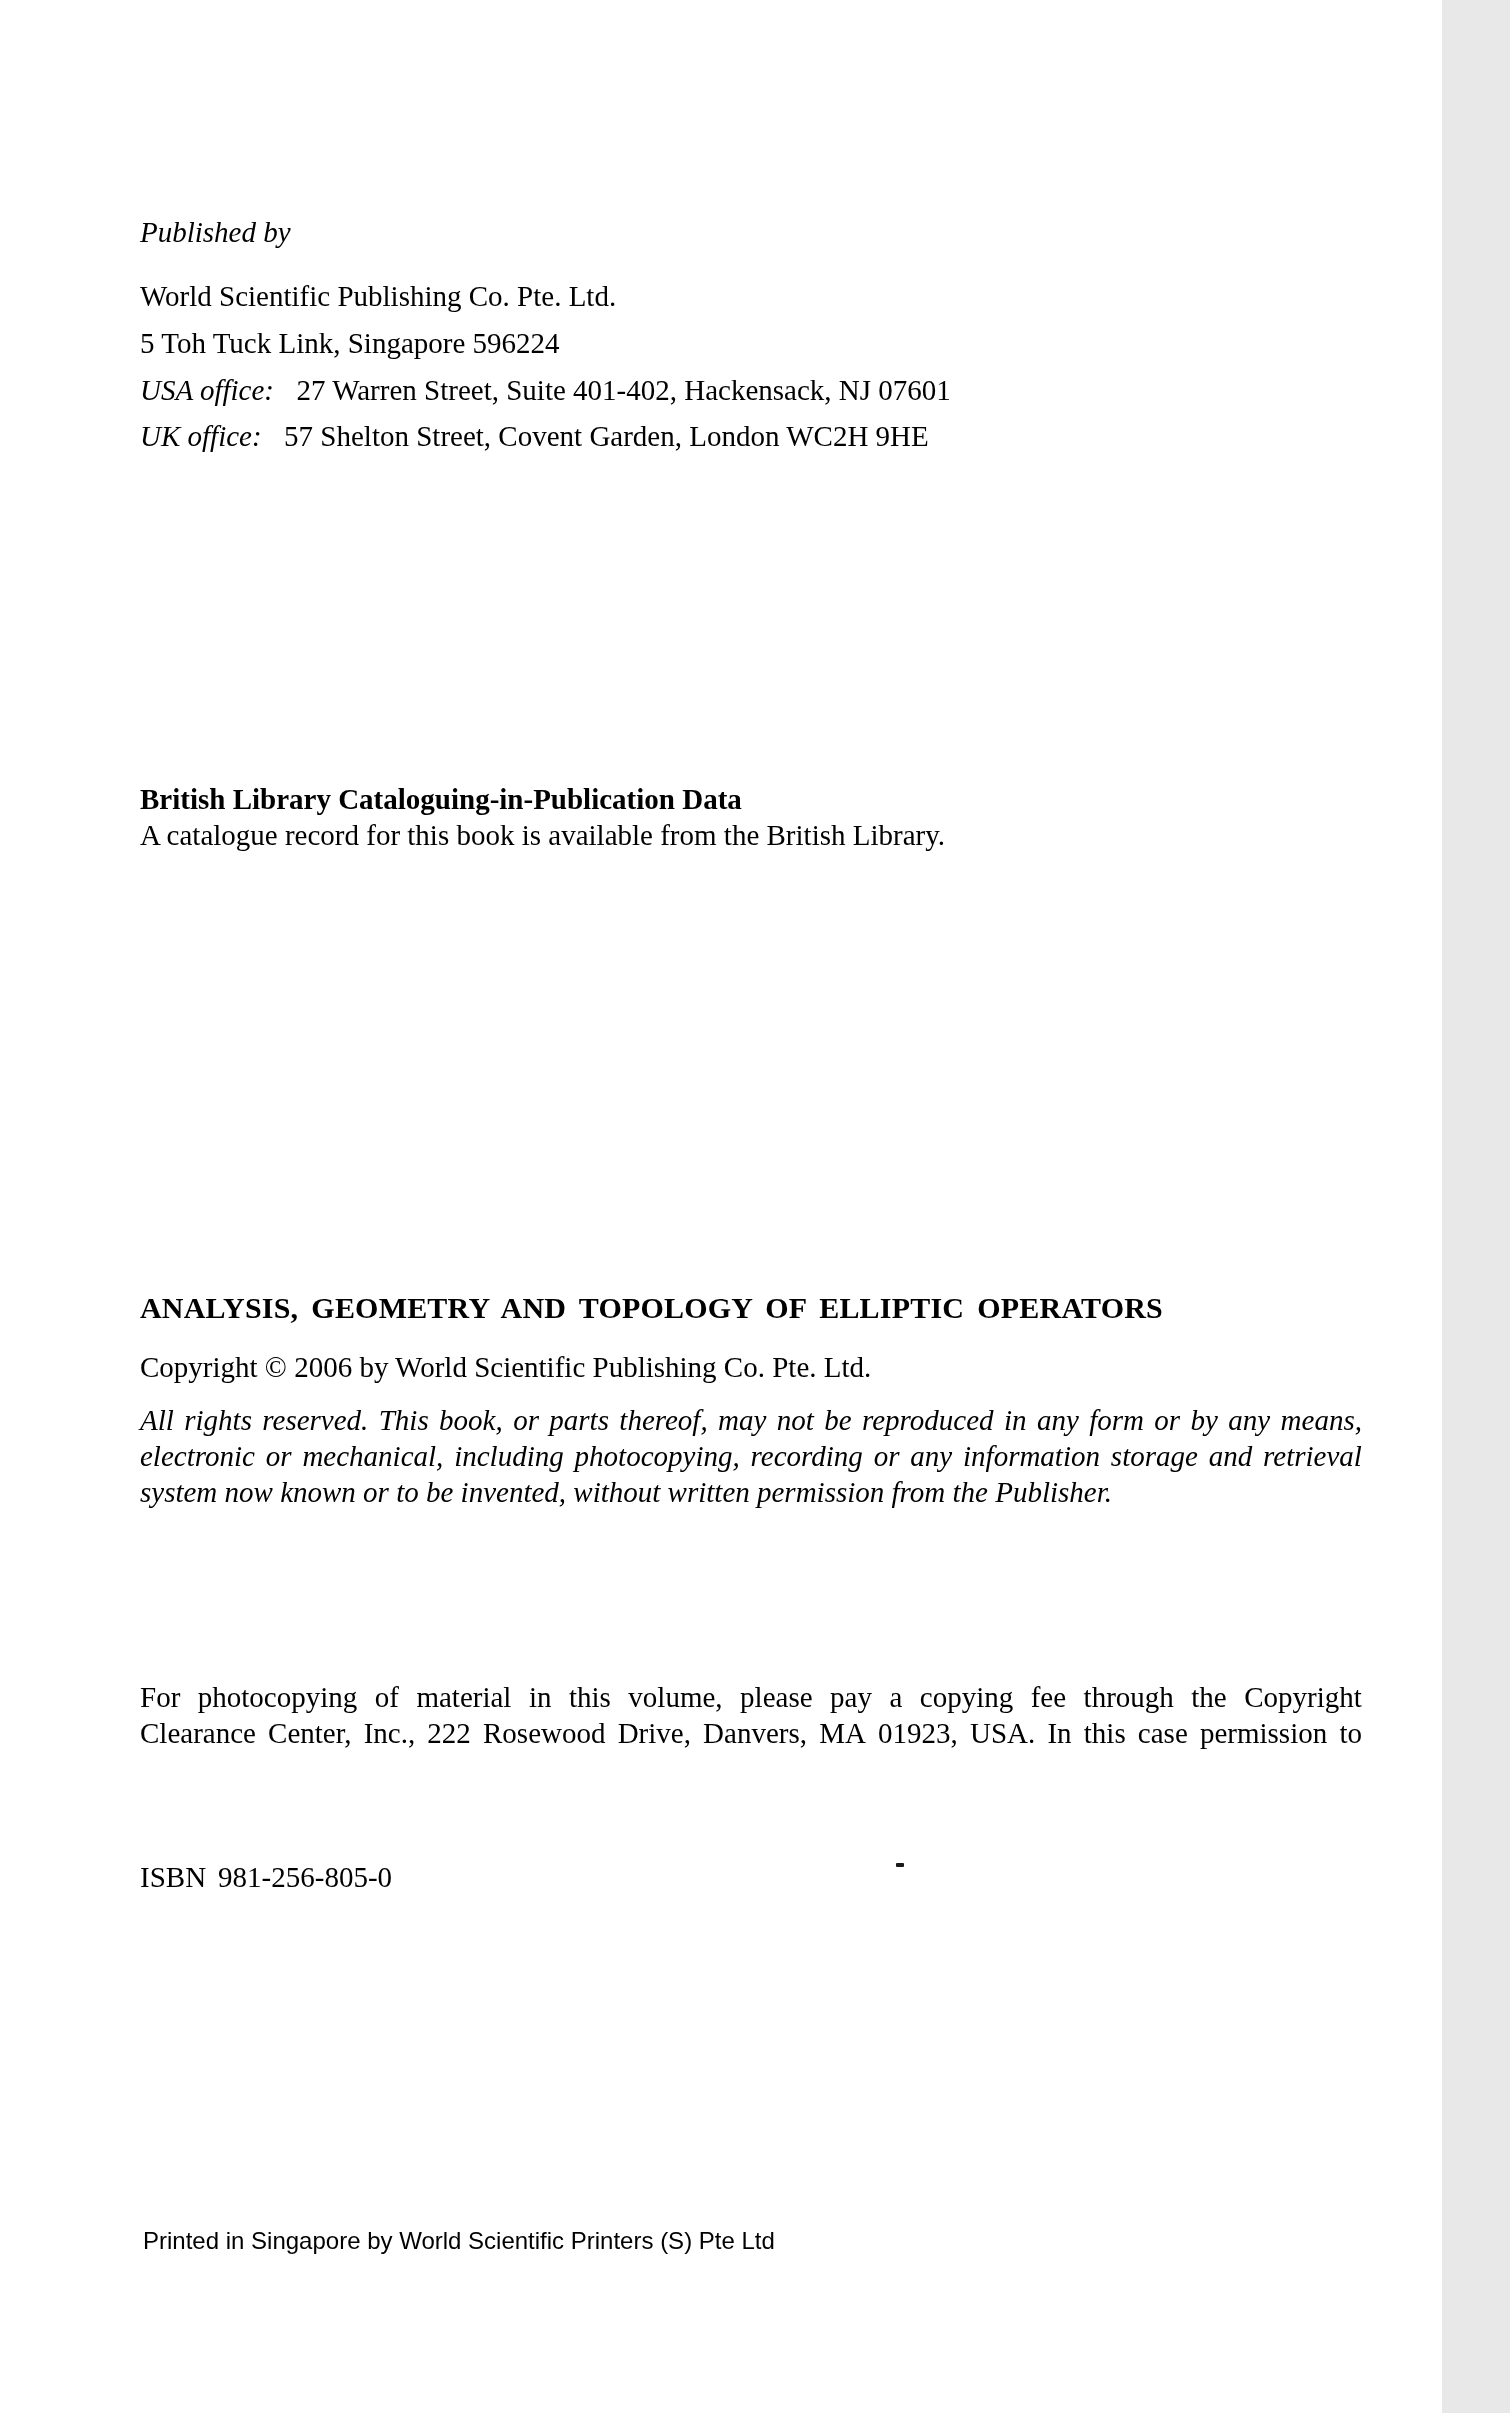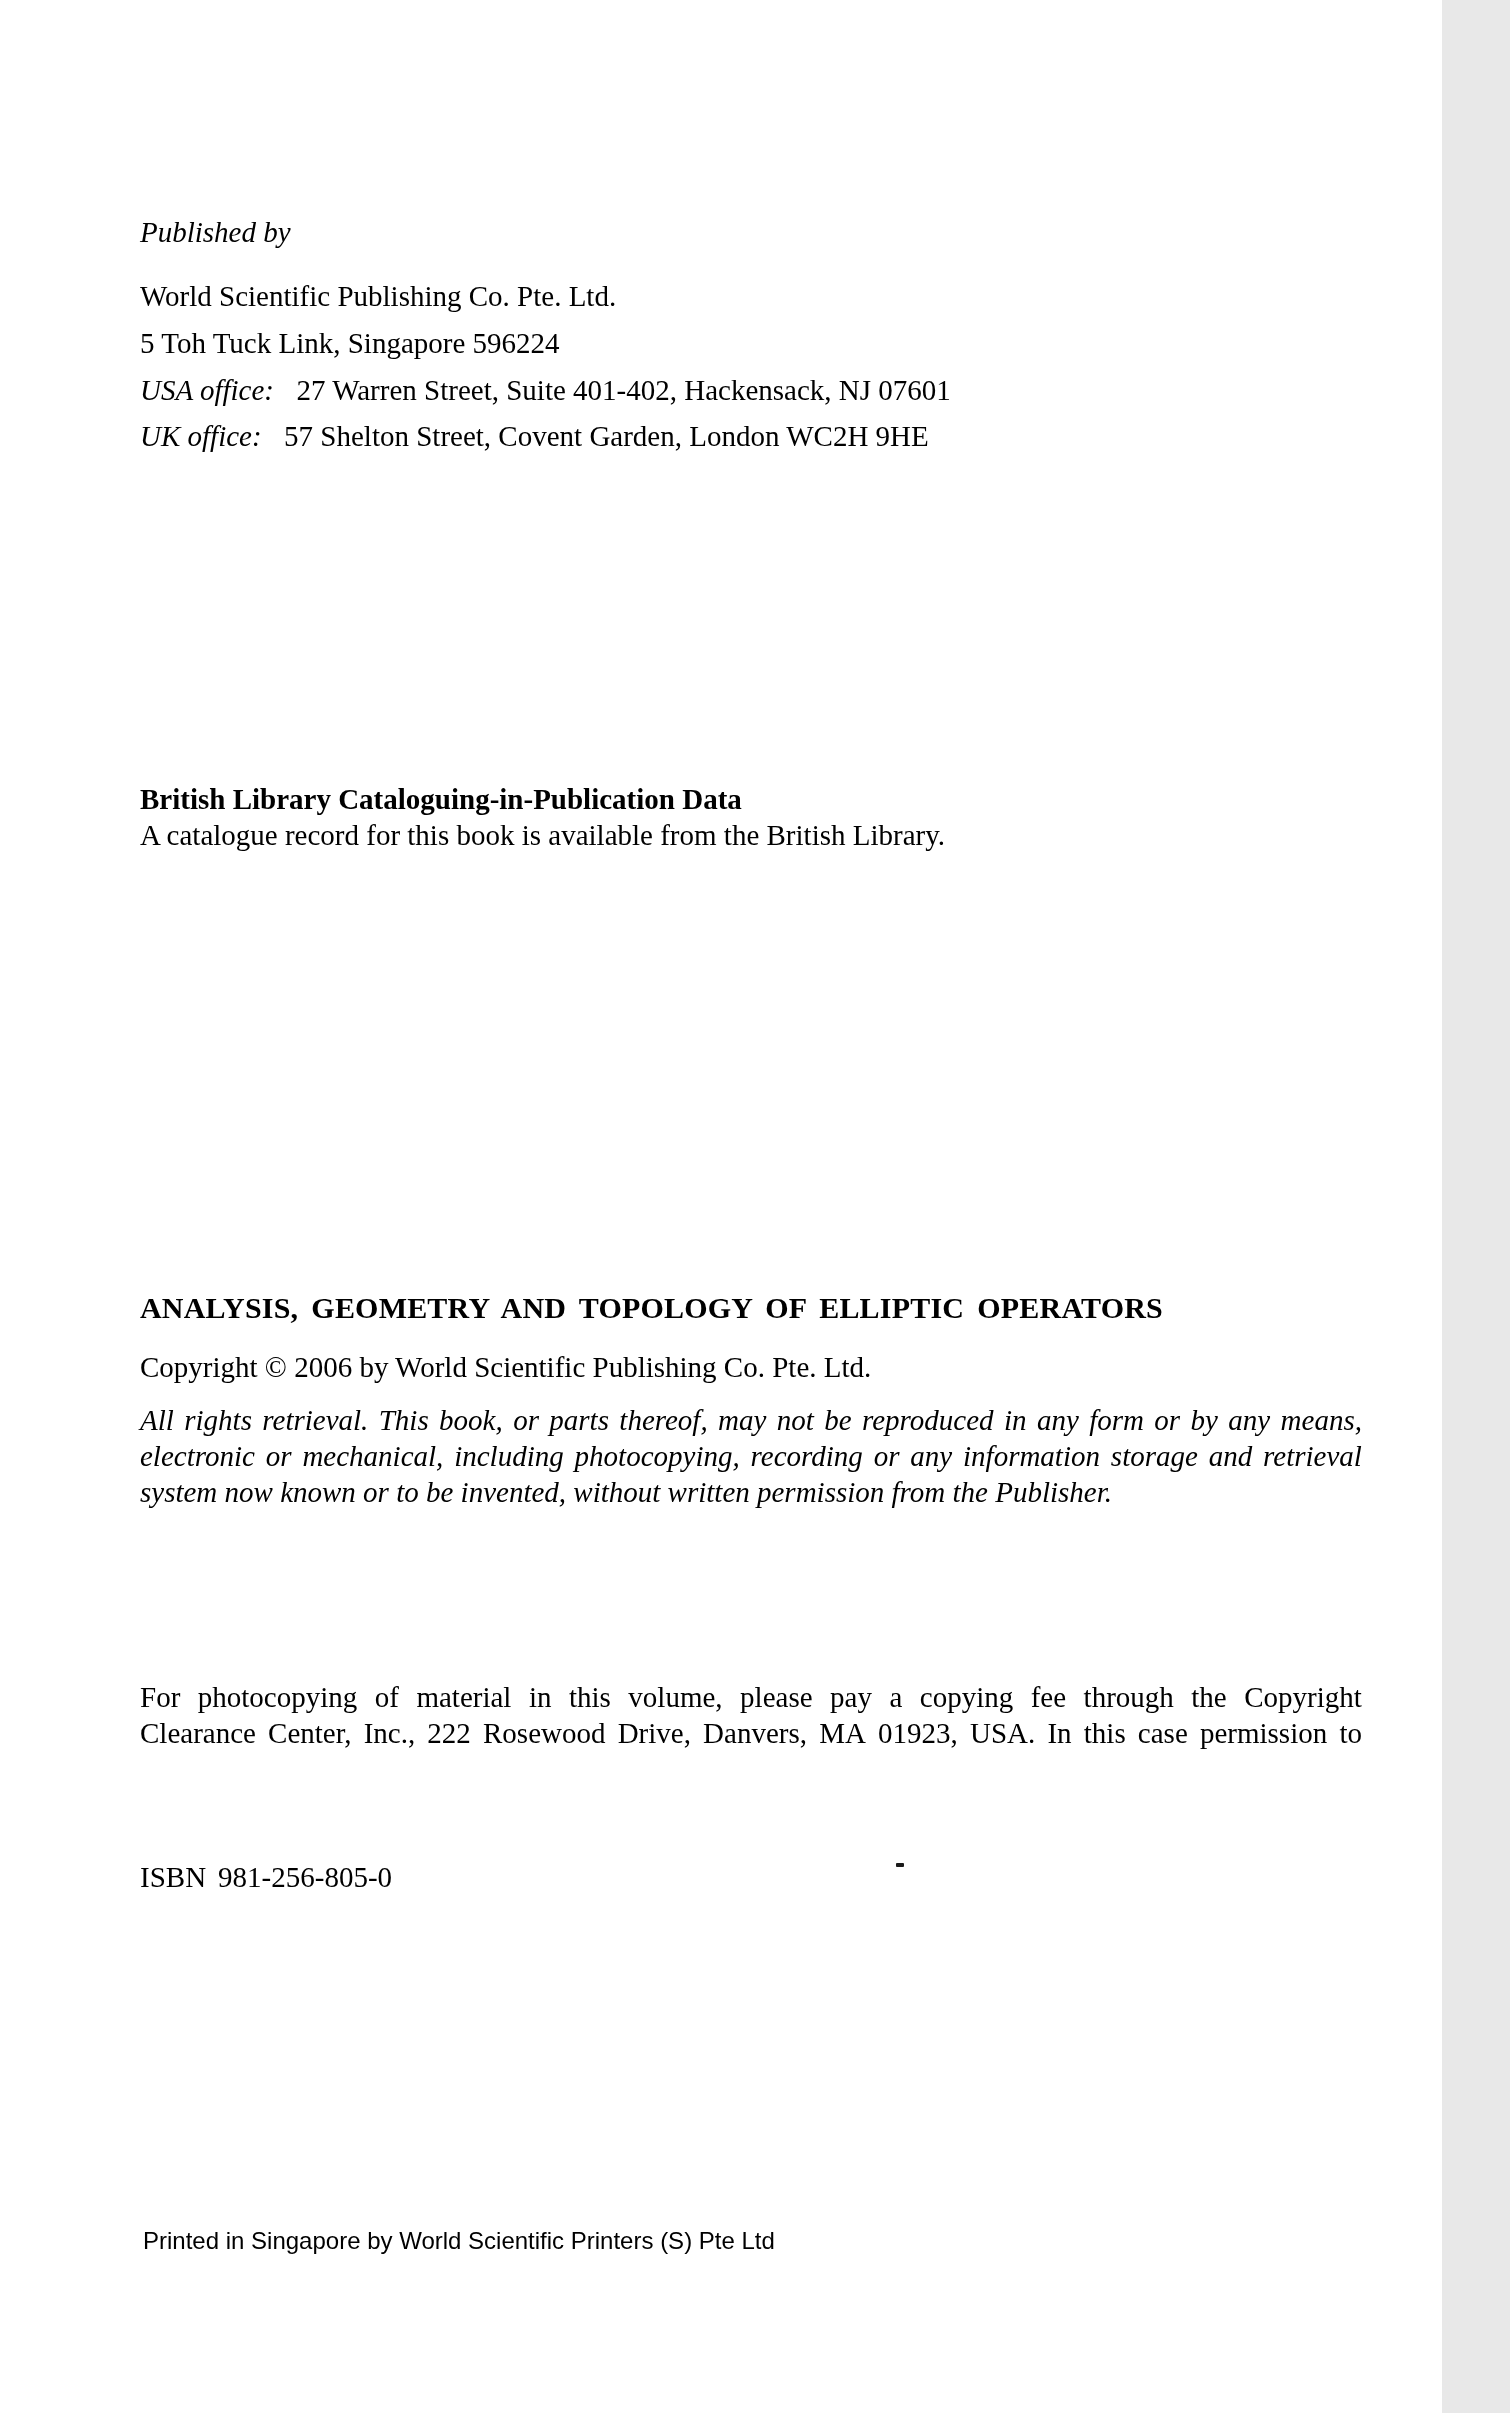--- a/index.html
+++ b/index.html
@@ -75,21 +75,21 @@
 
   <div class="abs serif booktitle" style="top:1290px">ANALYSIS, GEOMETRY AND TOPOLOGY OF ELLIPTIC OPERATORS</div>
 
   <div class="abs serif" style="top:817px">A catalogue record for this book is available from the British Library.</div>
 
   <div class="abs serif" style="top:1349px">Copyright © 2006 by World Scientific Publishing Co. Pte. Ltd.</div>
 
   <div class="abs serif italic jline" style="top:1402px">
       <span>All</span>
       <span>rights</span>
-      <span>retrieval.</span>
+      <span>reserved.</span>
       <span>This</span>
       <span>book,</span>
       <span>or</span>
       <span>parts</span>
       <span>thereof,</span>
       <span>may</span>
       <span>not</span>
       <span>be</span>
       <span>reproduced</span>
       <span>in</span>

